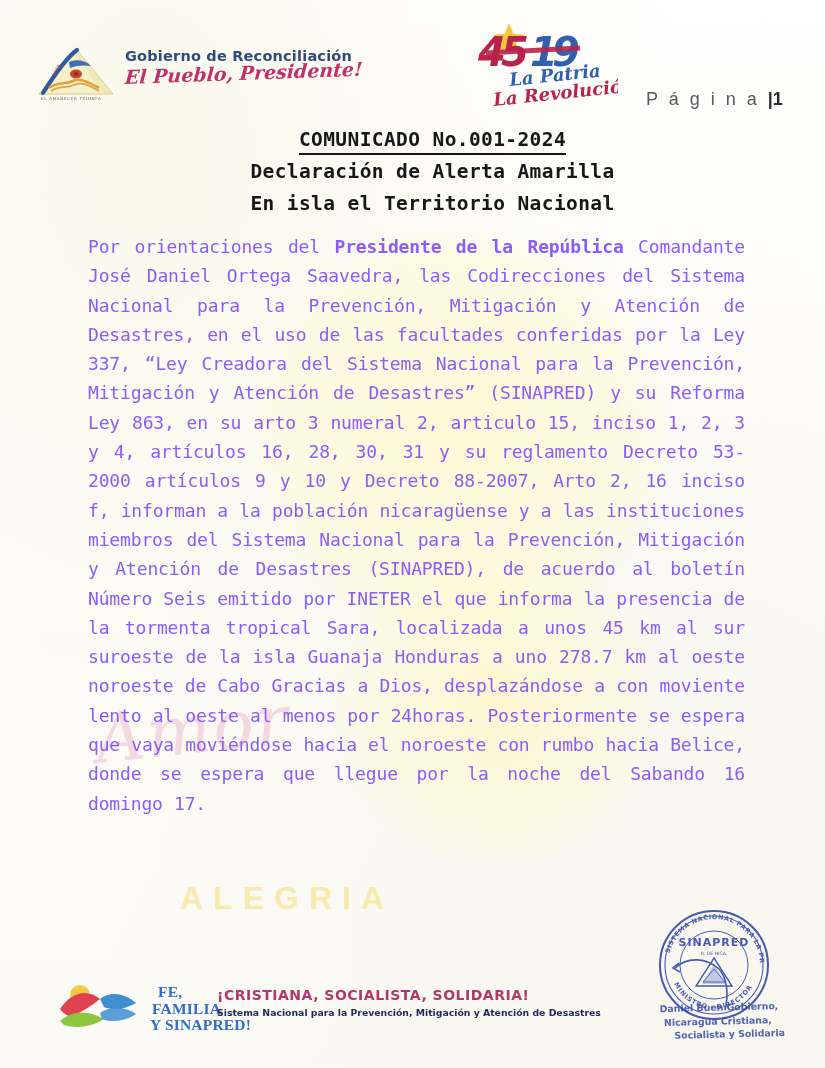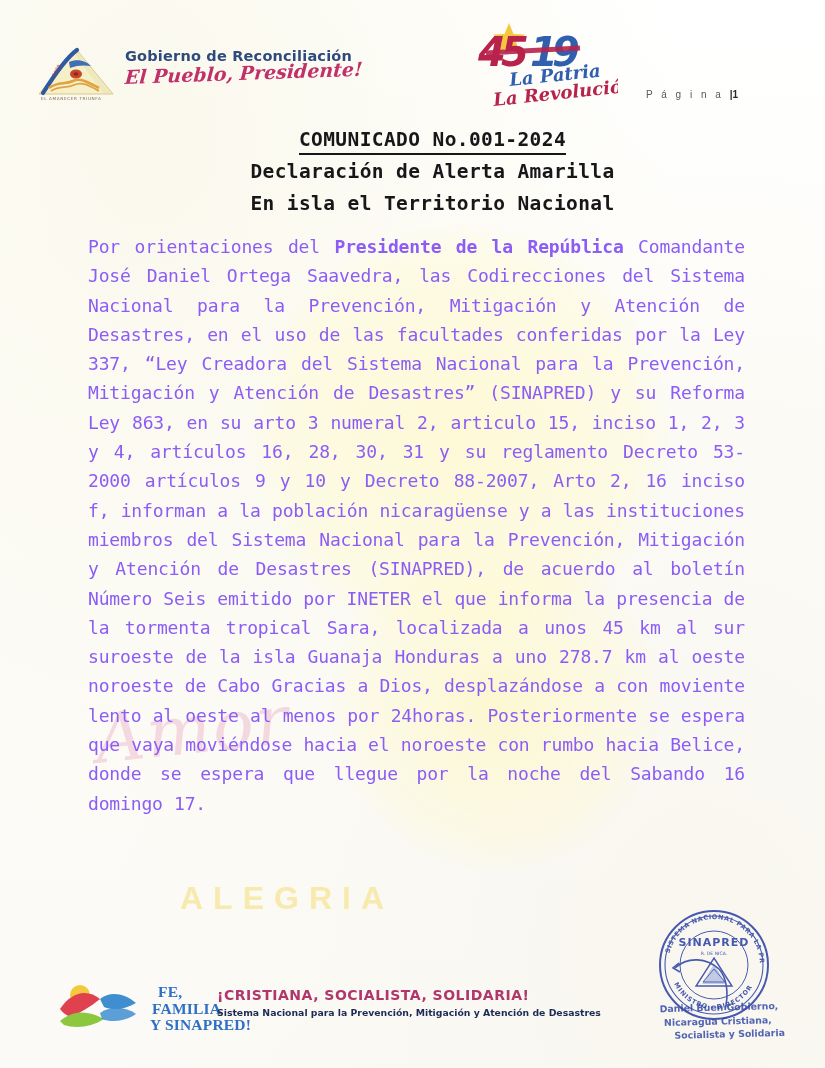--- a/index.html
+++ b/index.html
@@ -122,21 +122,21 @@
     left: 468px;
     top: 20px;
     width: 150px;
     height: 92px;
   }
   .pagina {
     position: absolute;
     left: 646px;
     top: 89px;
     font-family: "Liberation Sans", sans-serif;
-    font-size: 10px;
+    font-size: 18px;
     color: #58585a;
     letter-spacing: 3px;
     white-space: nowrap;
   }
   .pagina b { color: #2b2b2b; letter-spacing: 0; }
 
   
   .title-block {
     position: absolute;
     left: 0;

